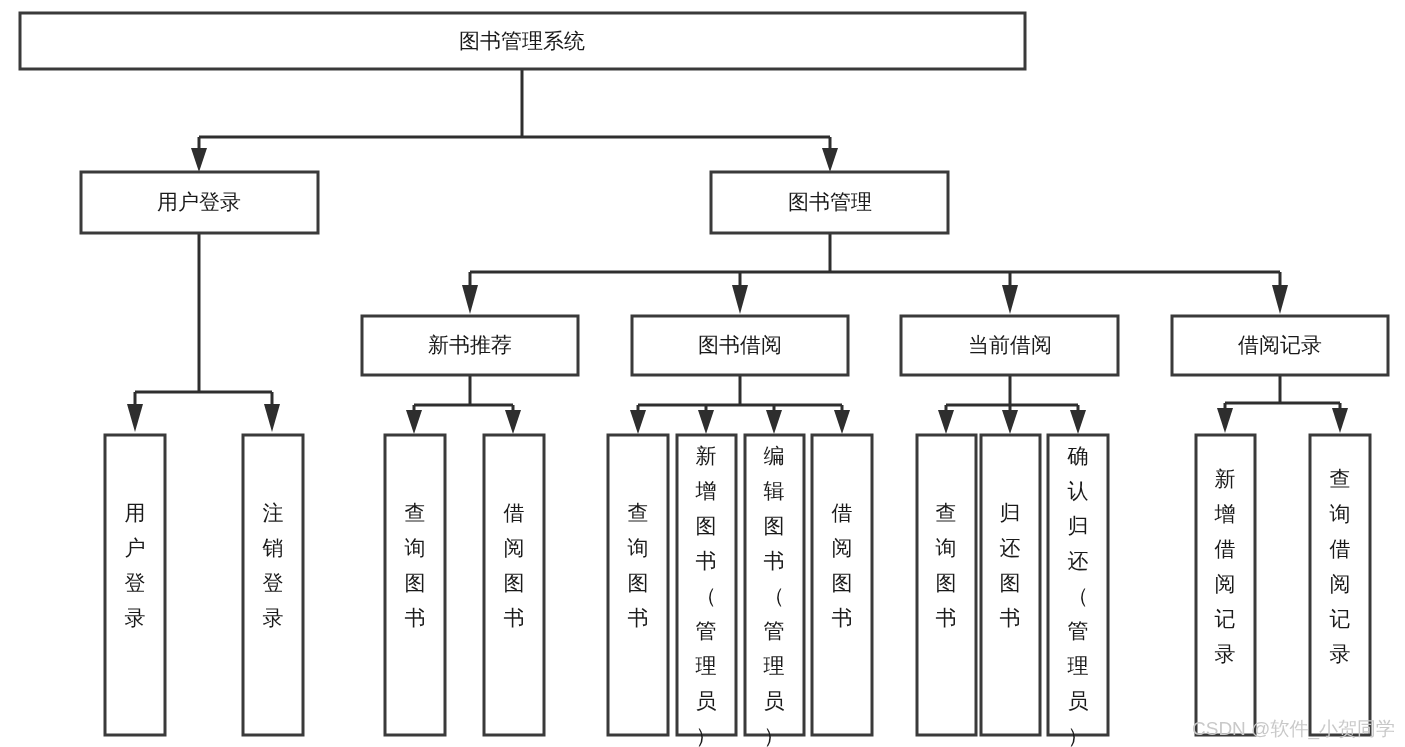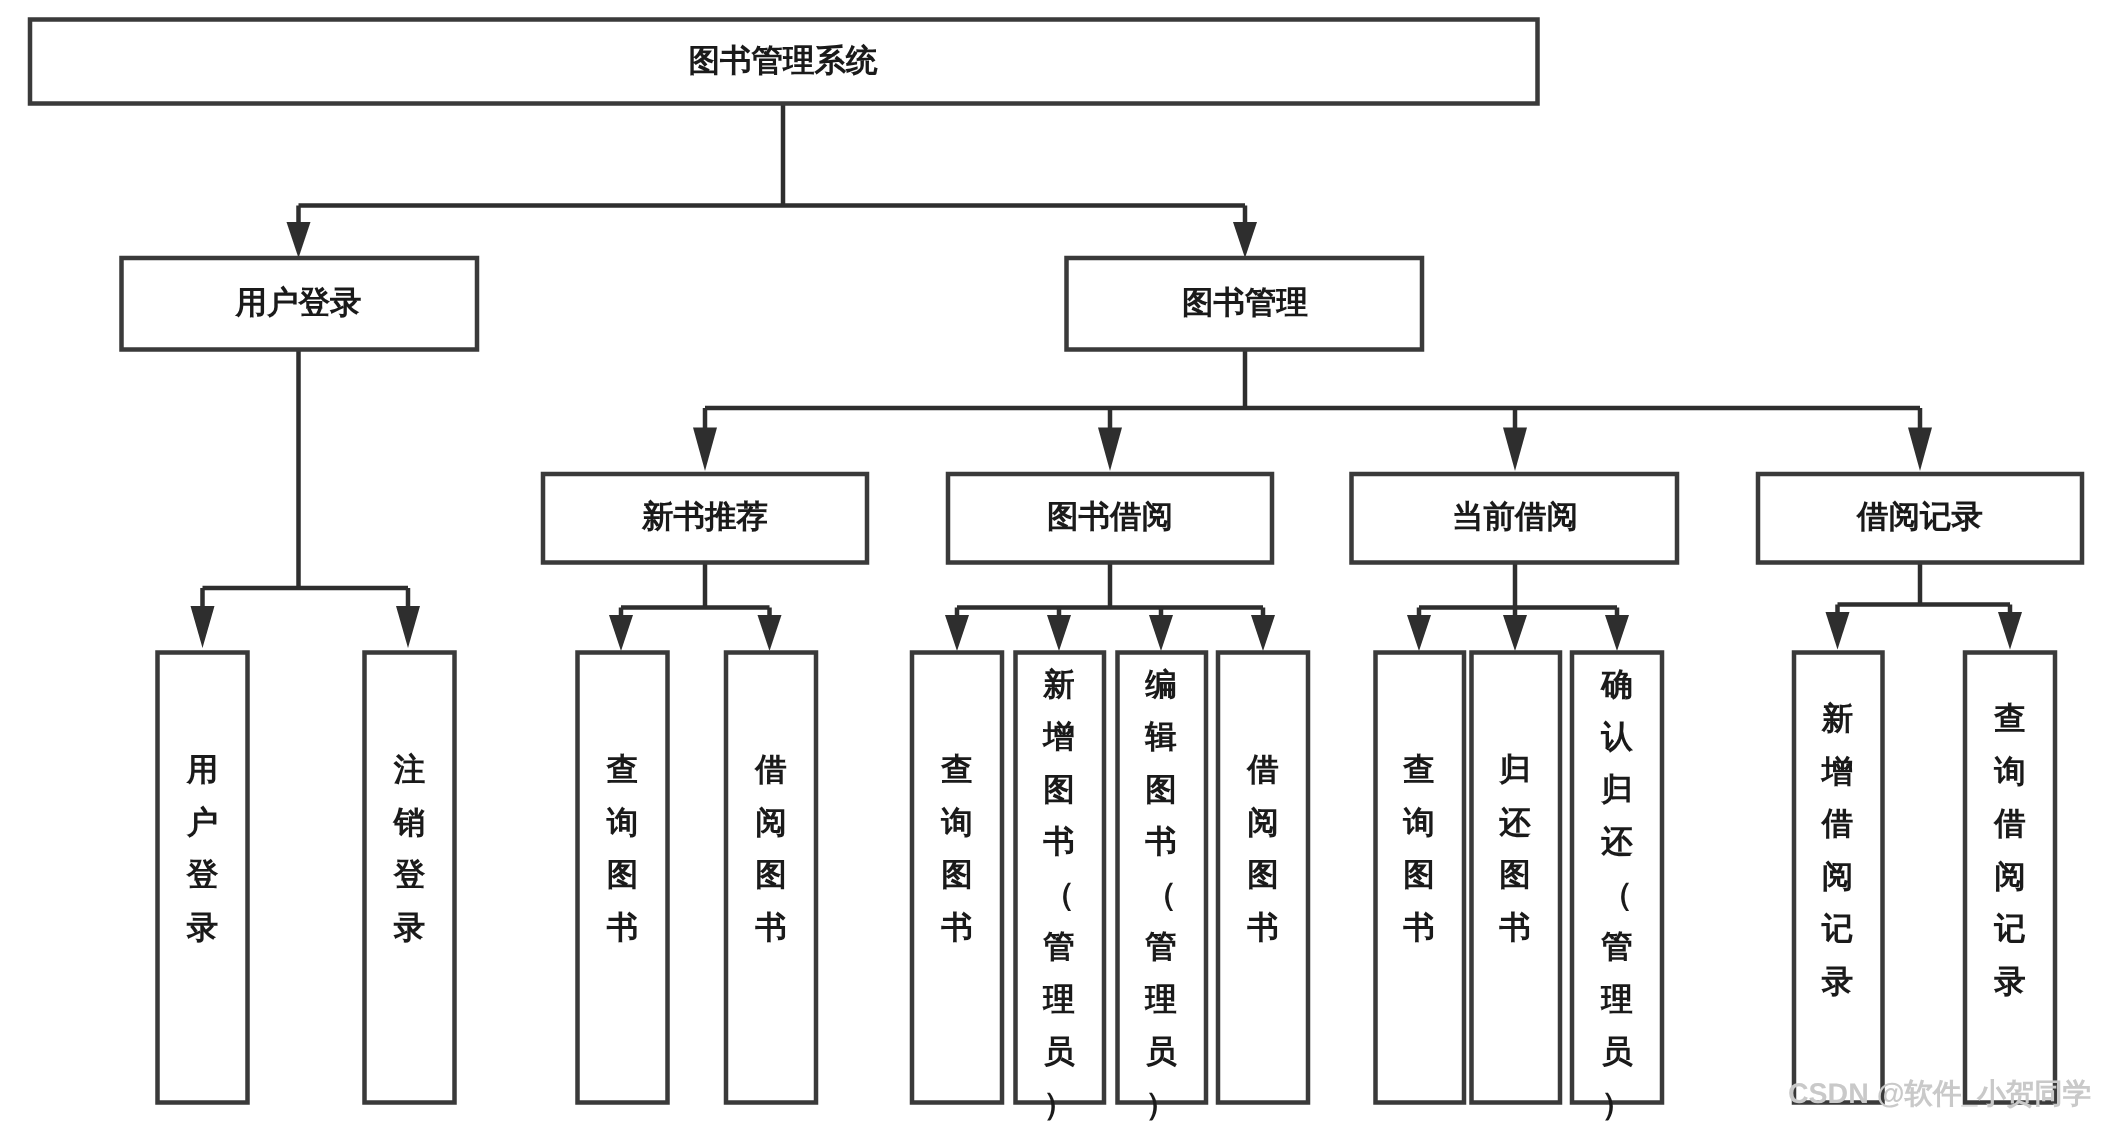--- a/index.html
+++ b/index.html
@@ -11,21 +11,20 @@
     width: 1405px;
     height: 747px;
     font-family: "Liberation Sans", "DejaVu Sans", sans-serif;
     overflow: hidden;
     position: relative;
   }
   #diagram-root {
     position: relative;
     width: 1245px;
     height: 747px;
-    font-weight: bold;
   }
   svg.diagram-canvas {
     position: absolute;
     left: 0;
     top: 0;
     width: 1405px;
     height: 747px;
     display: block;
   }
   .node-box {

